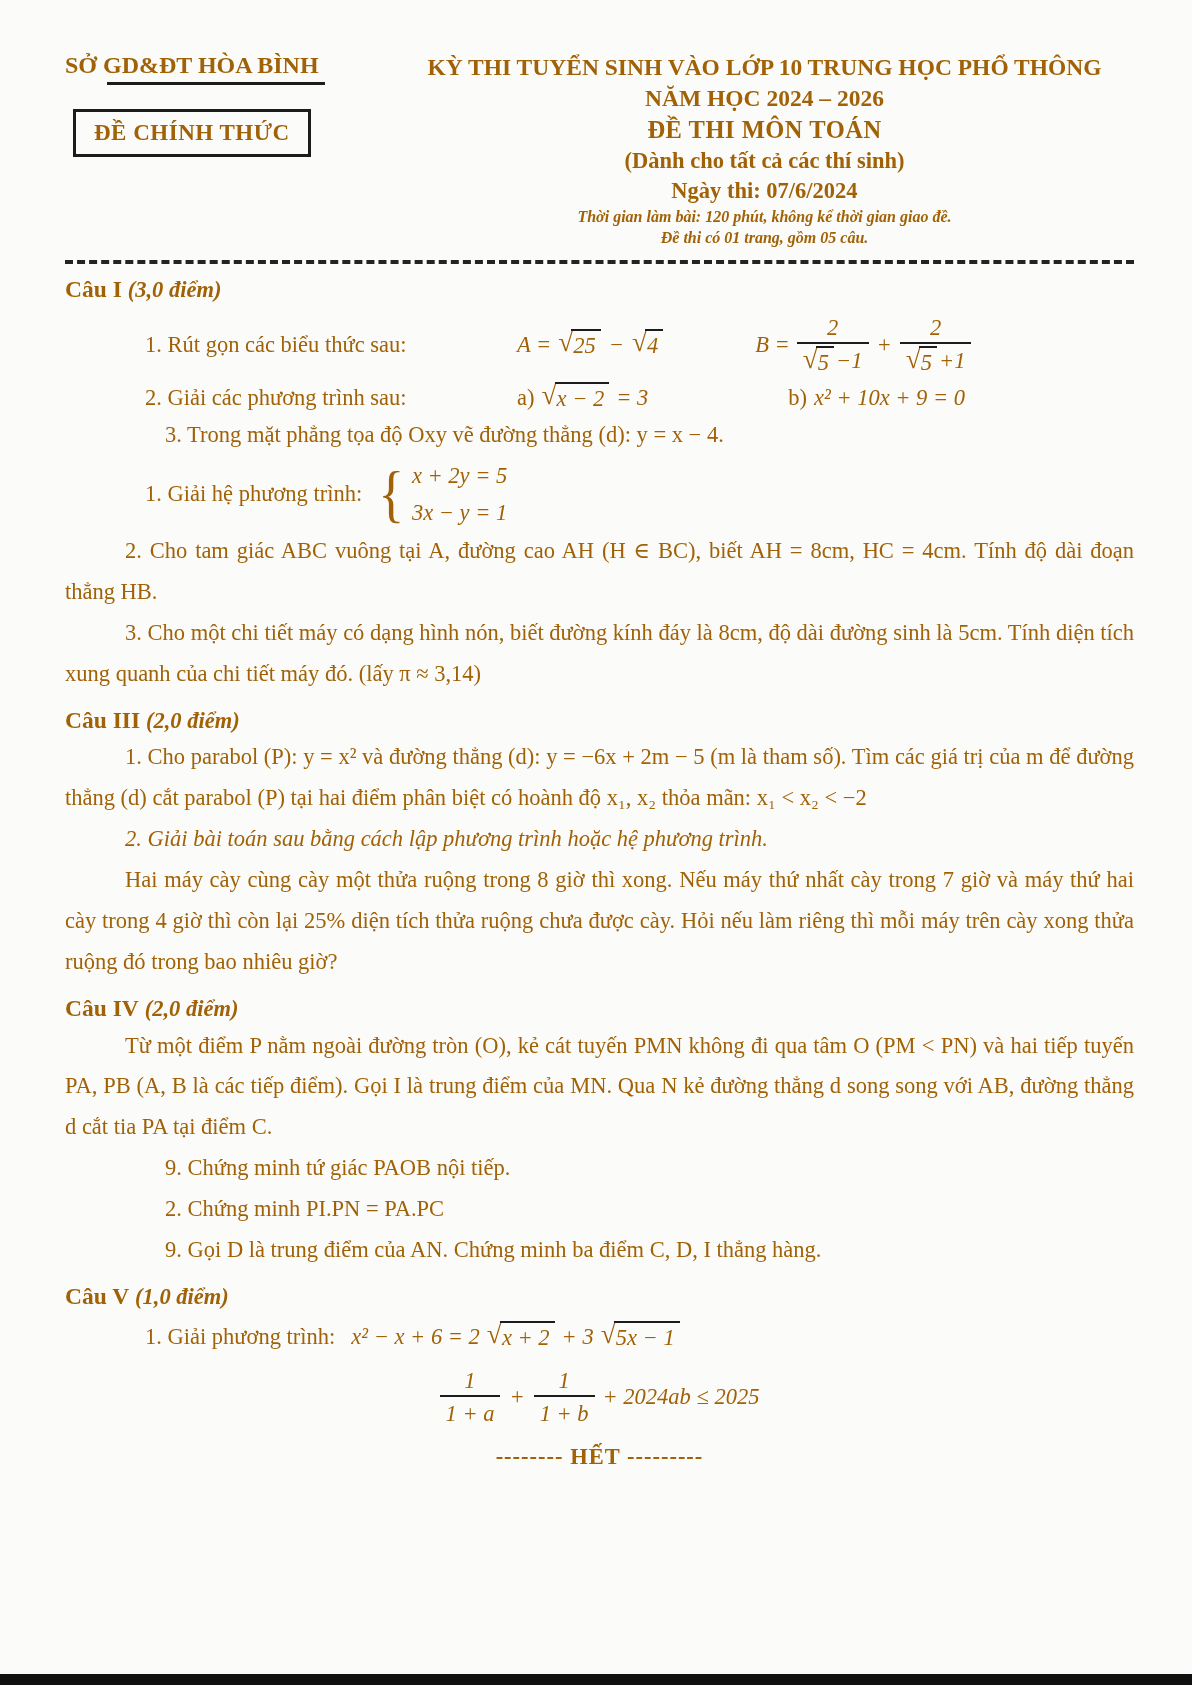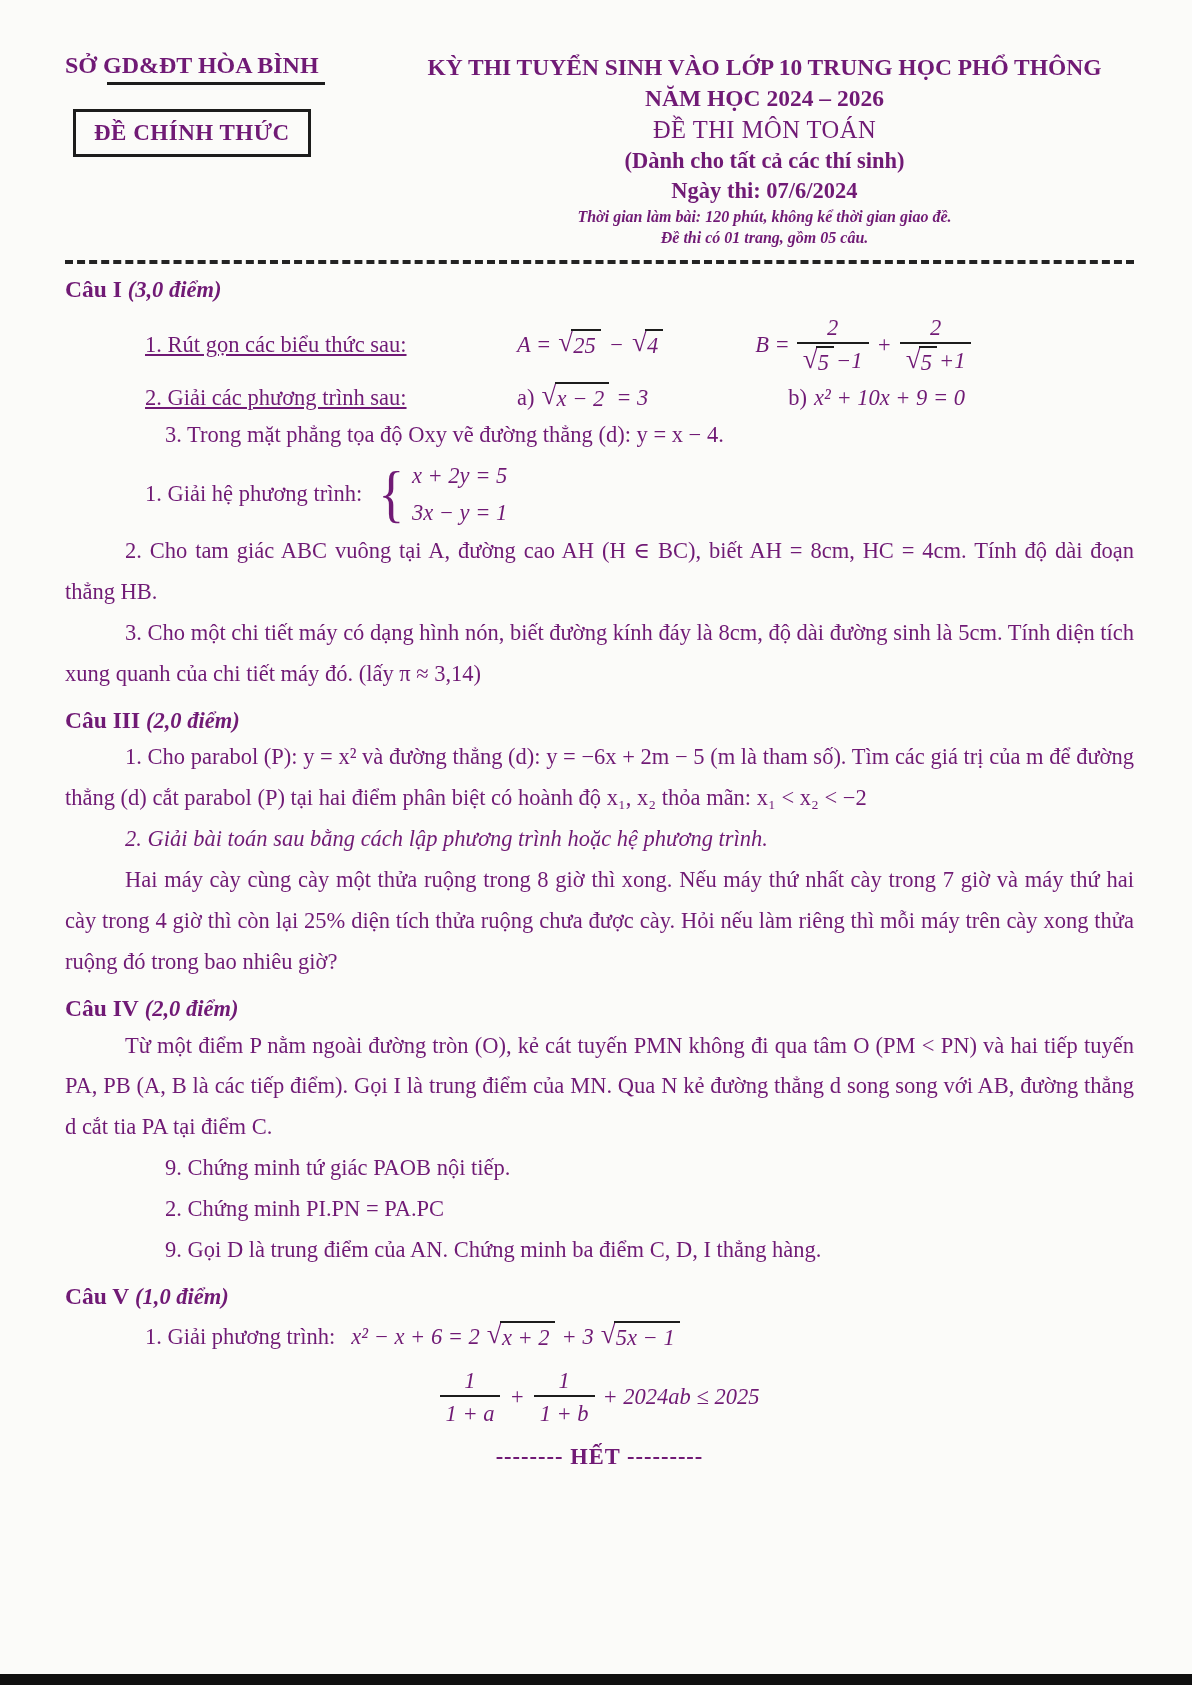--- a/index.html
+++ b/index.html
@@ -1,43 +1,43 @@
 <!DOCTYPE html>
 <html lang="vi"><head>
 <meta charset="utf-8">
 <style>
   html,body{margin:0;padding:0;background:#d8d8d8;}
   .page{
     position:relative;width:1192px;height:1685px;background:#fbfbf9;
-    font-family:"Liberation Serif","DejaVu Serif",serif;color:#701a75;
+    font-family:"Liberation Serif","DejaVu Serif",serif;color:#a16207;
     font-size:22.5px;box-sizing:border-box;padding:52px 58px 0 65px;overflow:hidden;
     margin:0 auto;
   }
   
   .header{display:flex;}
   .header-left{width:330px;flex:0 0 auto;}
   .dept{font-weight:700;font-size:24px;white-space:nowrap;}
   .dept-underline{height:3px;background:#1c1c1c;width:218px;margin:3px 0 0 42px;}
   .official-box{display:inline-block;border:3px solid #1c1c1c;padding:8px 18px;font-weight:700;font-size:23px;margin:24px 0 0 8px;letter-spacing:.5px;}
   .header-right{flex:1;text-align:center;line-height:1.32;}
   .t1,.t2{font-weight:700;font-size:23.5px;}
-  .t3{font-weight:400;font-size:24.5px;letter-spacing:.5px;}
+  .t3{font-weight:700;font-size:24.5px;letter-spacing:.5px;}
   .t4{font-weight:700;font-size:22.5px;}
   .t5{font-weight:600;font-size:22.5px;}
   .t6,.t7{font-style:italic;font-weight:600;font-size:16px;}
   .dashed-sep{border-top:4px dashed #232323;margin-top:12px;}
   
   .sec-head{margin-top:8px;font-size:23.5px;line-height:1.45;}
   .sec-head .ttl{font-weight:700;}
   .sec-head .pts{font-style:italic;font-weight:700;font-size:22.5px;}
   
   .row{display:flex;align-items:center;line-height:1.5;}
   .row-tall{margin:6px 0 4px;}
   .lbl{margin-left:80px;font-style:normal;}
-  .w-label{width:372px;flex:0 0 auto;text-decoration:underline;}
+  .w-label{width:372px;flex:0 0 auto;}
   .item-line{margin-left:100px;line-height:1.82;}
   .para{text-align:justify;text-indent:60px;line-height:1.82;margin:0;}
   .italic{font-style:italic;}
   
   .math{display:inline-flex;align-items:center;gap:7px;font-style:italic;}
   .enum{font-style:normal;}
   .op{padding:0 1px;}
   .sqrt{display:inline-flex;align-items:flex-start;}
   .sqrt-sign{font-style:normal;font-size:1.22em;line-height:1;}
   .radicand{border-top:2px solid #1c1c1c;padding:1px 5px 0 2px;margin-left:-2px;line-height:1.25;}

